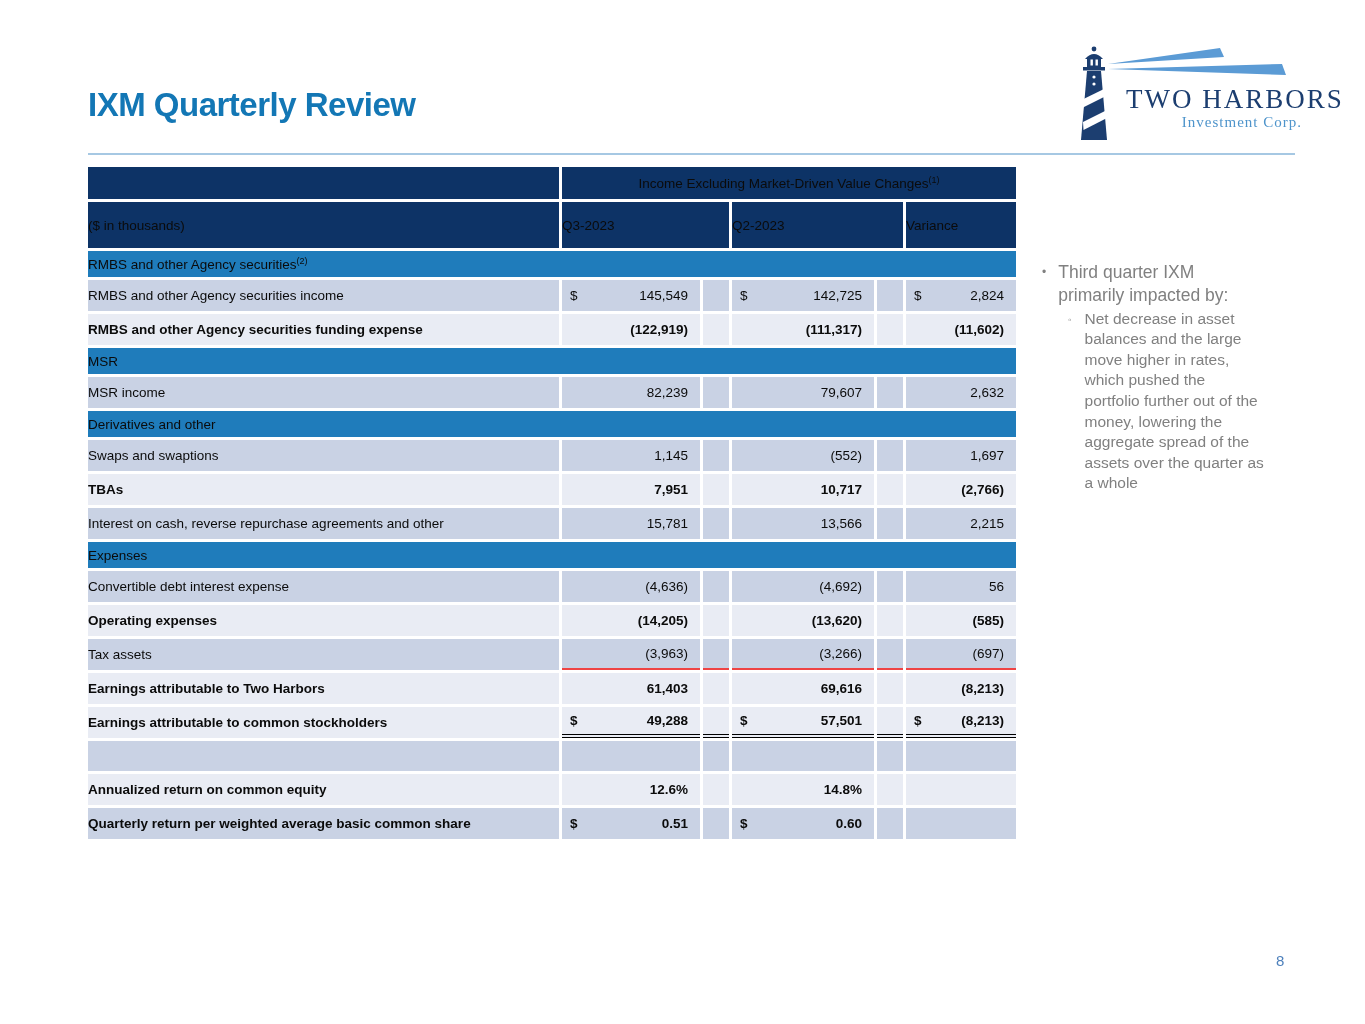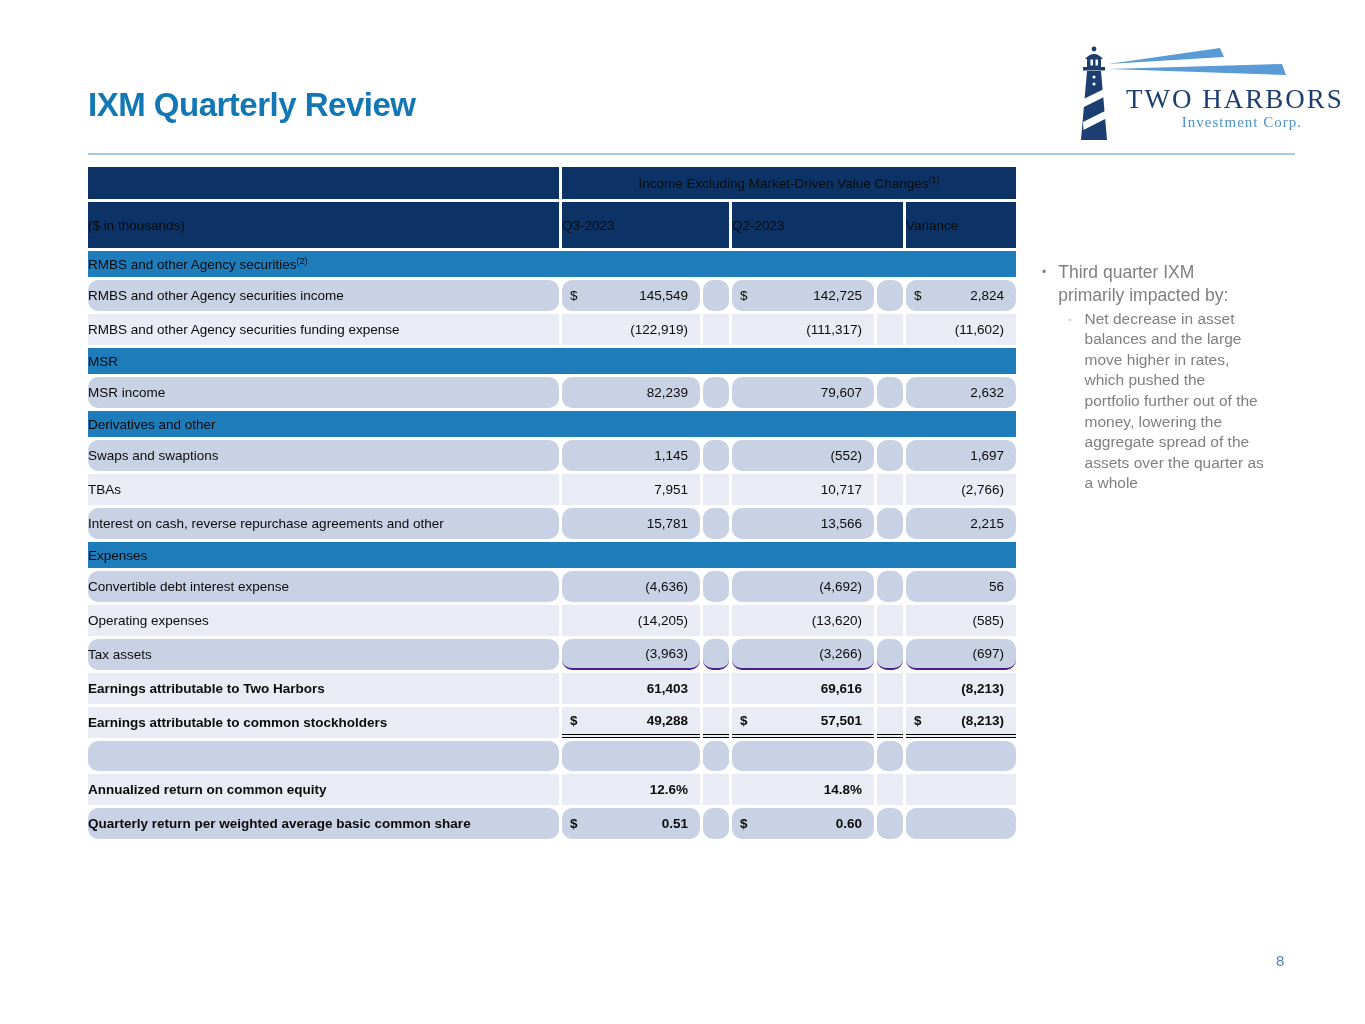--- a/index.html
+++ b/index.html
@@ -36,26 +36,26 @@
   .r-h1{height:32px;}
   .gh{text-align:center;vertical-align:bottom;padding-bottom:7px;font-size:14px;}
   .gh sup,.section-cell sup{font-size:9px;vertical-align:super;line-height:0;}
   .r-h2{height:46px;}
   .unit{vertical-align:bottom;padding:0 0 7px 6px;}
   .ch{text-align:left;vertical-align:bottom;padding-bottom:7px;}
   .r-section{height:26px;}
   .section-cell{background:var(--section-blue,#1F7CBB);color:#fff;padding-left:7px;}
   .r-data{height:31px;}
   .r-spacer{height:30px;}
-  .dark{background:var(--row-dark,#C9D2E4);border-radius:10px;}
-  .light{background:var(--row-light,#E9ECF4);}
+  .dark{background:var(--row-dark,#C9D2E4);}
+  .light{background:var(--row-light,#E9ECF4);font-weight:bold;}
   .label{padding-left:6px;}
   .val .vw{display:flex;justify-content:space-between;align-items:center;padding:0 12px 0 8px;}
   .bold{font-weight:bold;}
-  .u1{border-bottom:2px solid #4c1d95;}
+  .u1{border-bottom:2px solid #ef4444;}
   .u2{border-bottom:4px double #000;}
   
   .notes{position:absolute;left:1042px;top:261px;color:var(--note-gray,#808080);}
   .note-main{display:flex;gap:12px;font-size:17.5px;line-height:1.3;}
   .b1{font-size:12px;margin-top:4px;}
   .note-main-text{width:205px;}
   .note-sub{display:flex;gap:13px;margin-left:26px;margin-top:2px;font-size:15.5px;line-height:1.33;}
   .b2{font-size:10px;margin-top:4px;}
   .note-sub-text{width:180px;}
   .pagenum{position:absolute;left:1276px;top:952px;font-size:15px;color:var(--page-blue,#4E81BC);}

